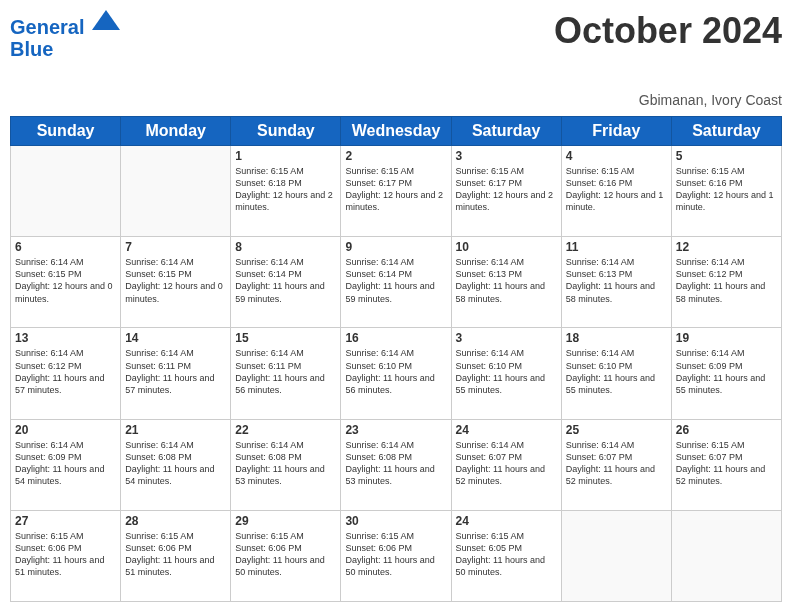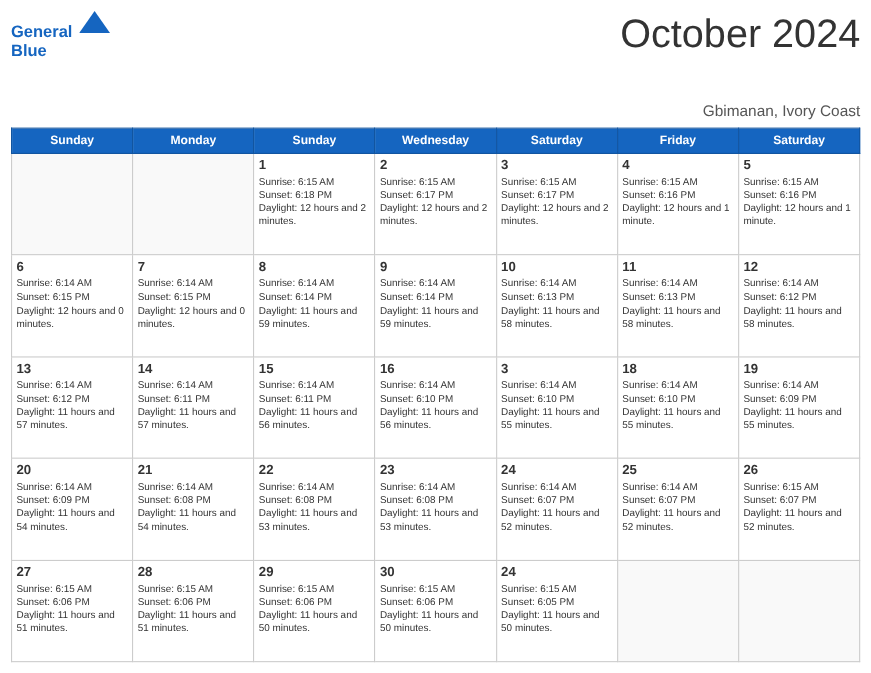--- a/index.html
+++ b/index.html
@@ -21,60 +21,60 @@
       display: flex;
       justify-content: space-between;
       align-items: flex-start;
       margin-bottom: 8px;
     }
     .logo {
       display: flex;
       align-items: center;
     }
     .logo-text {
-      font-size: 15px;
+      font-size: 20px;
       font-weight: bold;
       color: #333;
       line-height: 1.1;
     }
     .logo-text span {
       color: #1565C0;
     }
     .logo-icon {
       width: 28px;
       height: 28px;
       margin-left: 2px;
       margin-top: -4px;
     }
     .title-block {
       text-align: right;
     }
     .month-title {
       font-size: 36px;
       color: #333;
-      font-weight: 400;
+      font-weight: 700;
     }
     .subtitle {
       font-size: 14px;
       color: #555;
       margin-top: 40px;
     }
     .calendar {
       flex: 1;
       border: 1px solid #ccc;
       border-collapse: collapse;
       width: 100%;
       table-layout: fixed;
     }
     .calendar th {
       background: #1565C0;
       color: #fff;
       text-align: center;
       padding: 5px 3px;
-      font-size: 11px;
+      font-size: 16px;
       font-weight: bold;
       border: 1px solid #1255a0;
     }
     .calendar td {
       border: 1px solid #ccc;
       vertical-align: top;
       padding: 3px 4px;
       font-size: 9.5px;
       color: #333;
       height: 88px;

